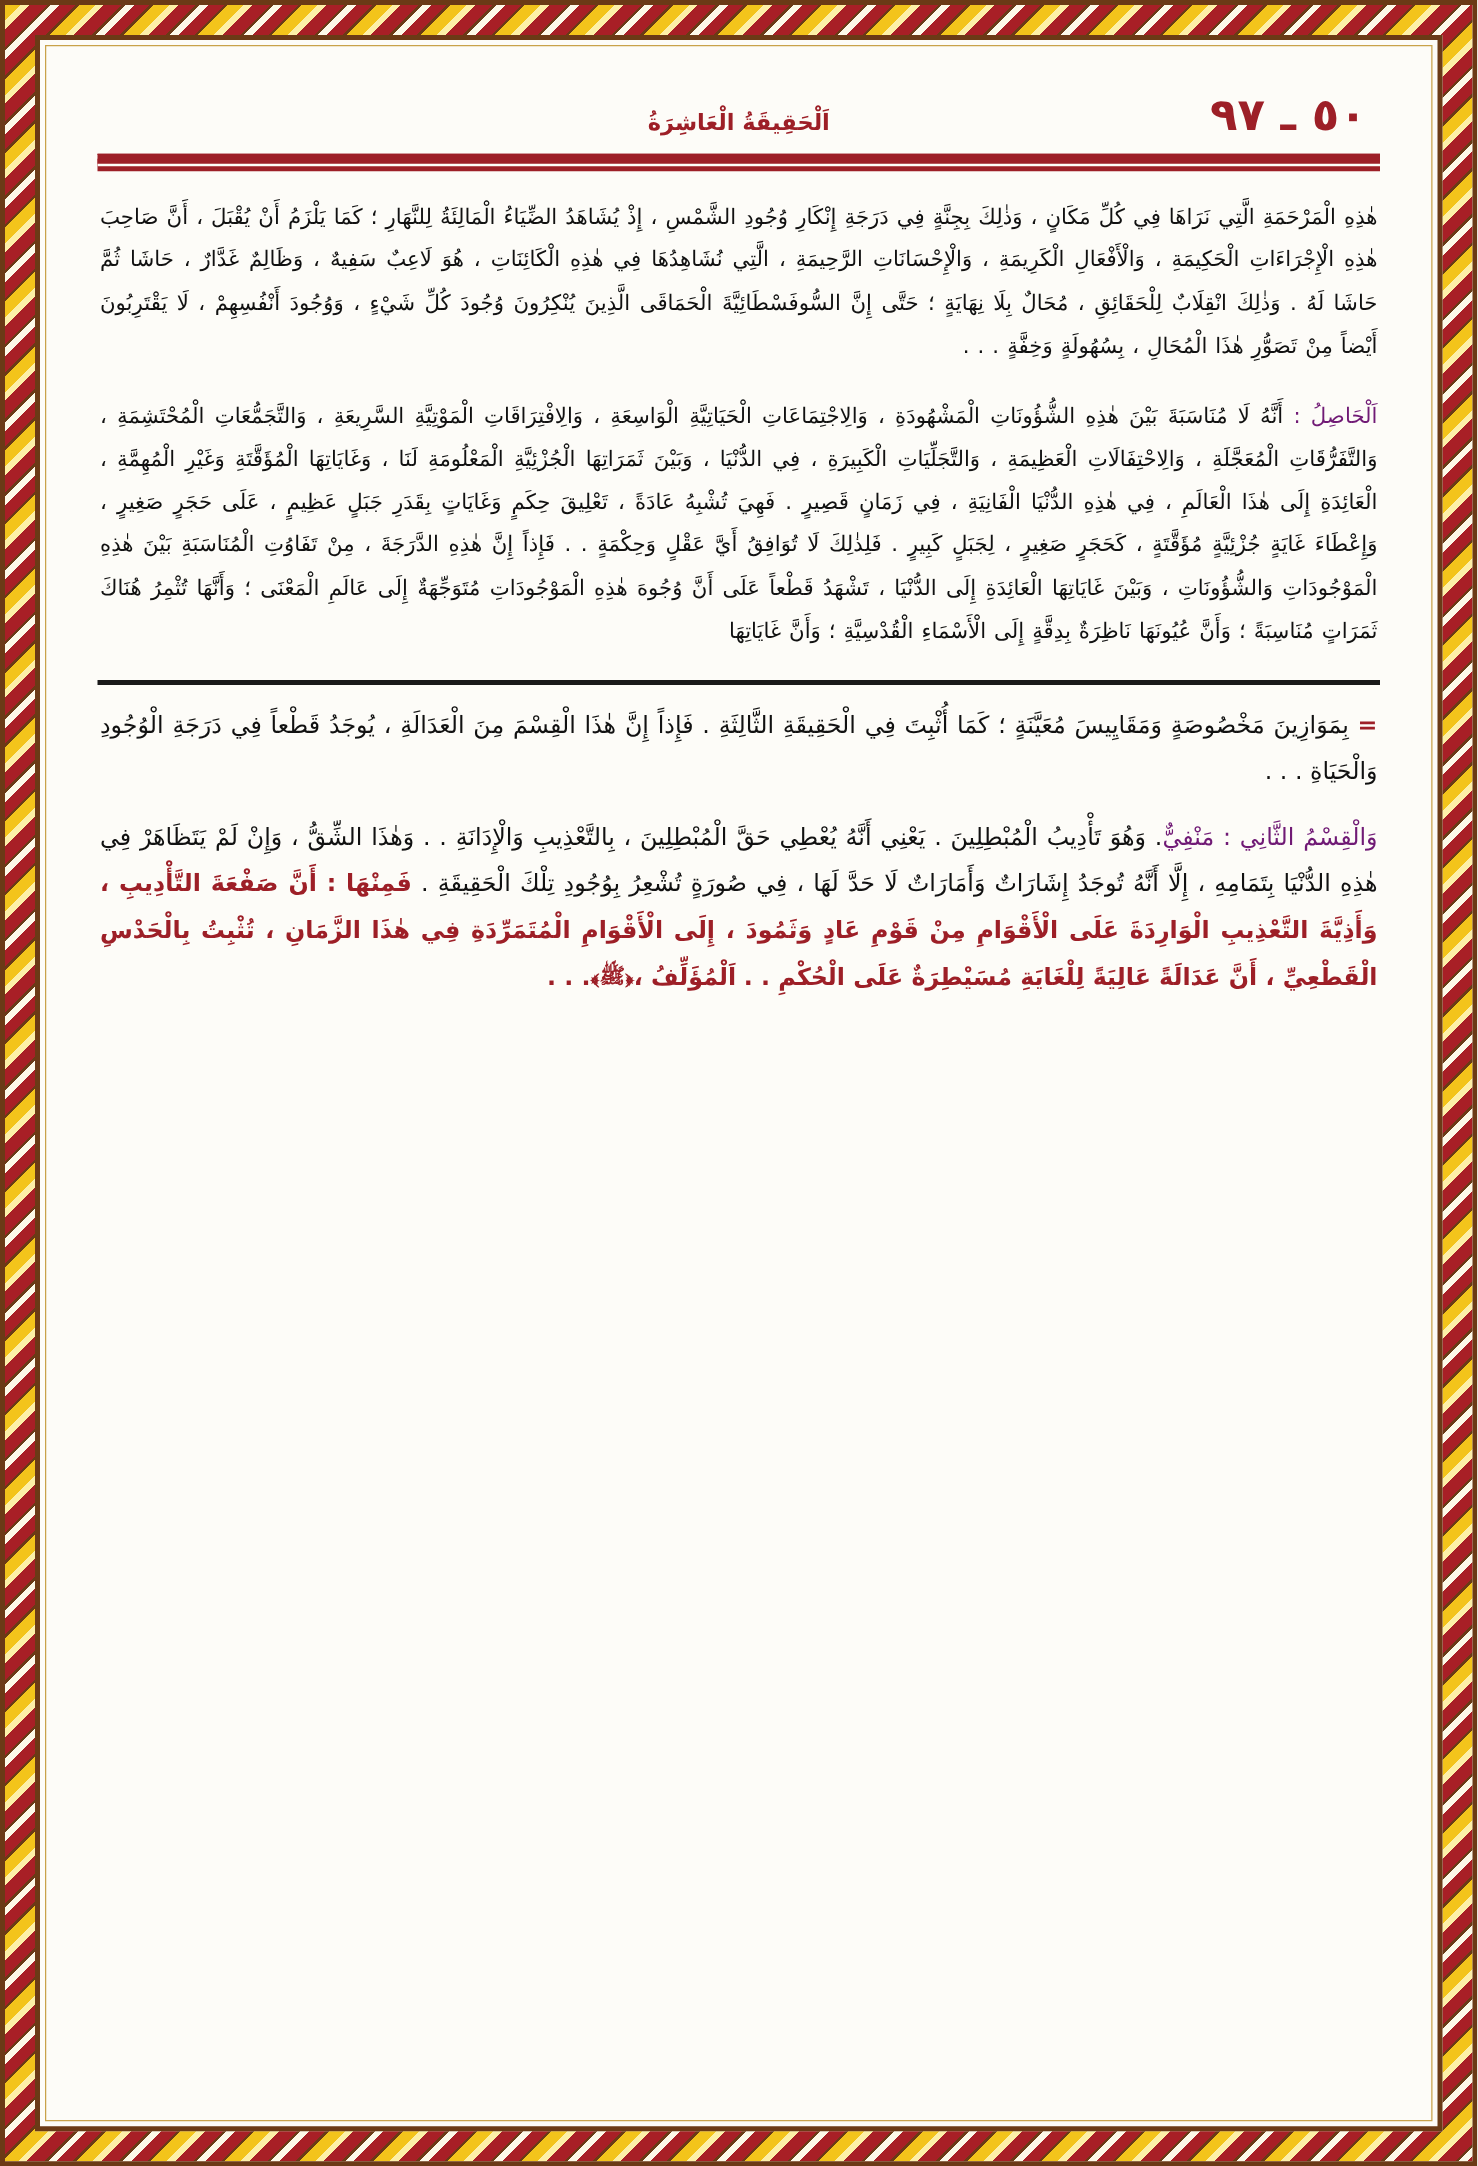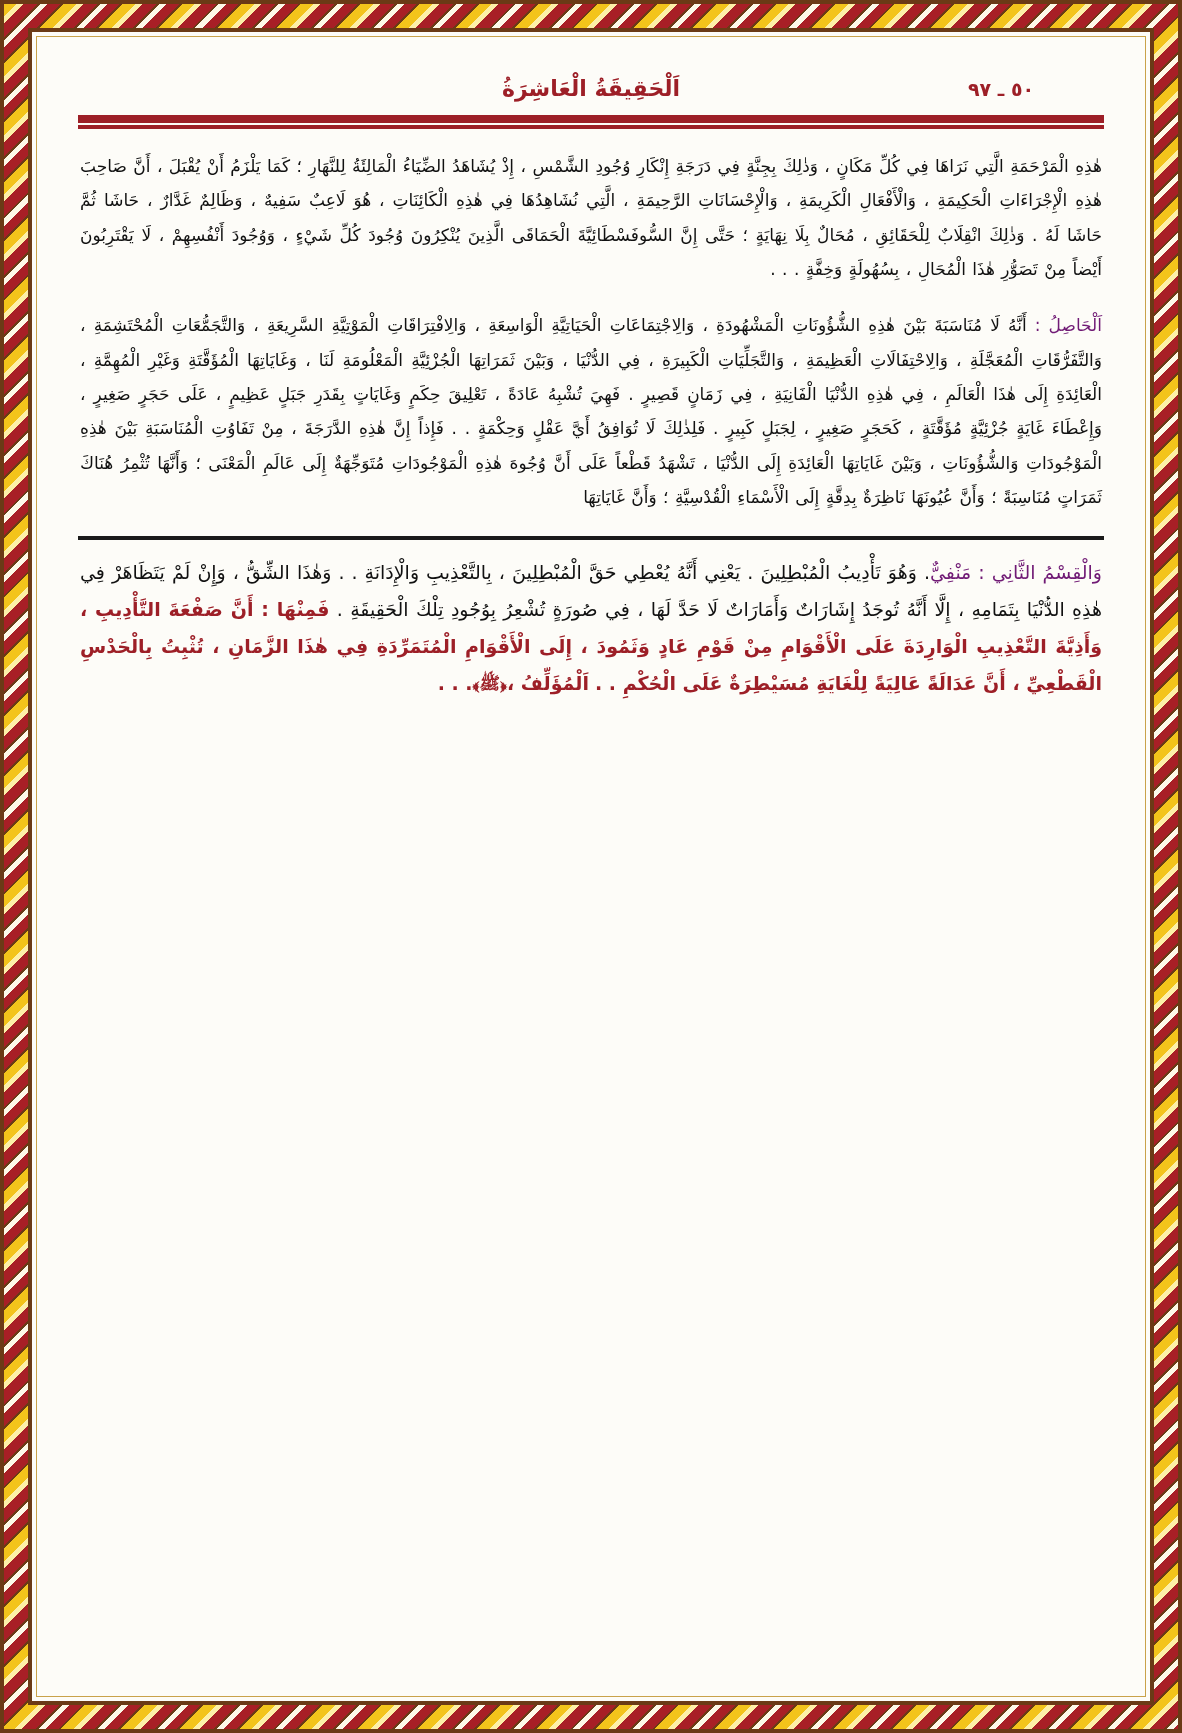--- a/index.html
+++ b/index.html
@@ -77,31 +77,31 @@
     align-items: baseline;
     justify-content: space-between;
     direction: rtl;
     padding: 6px 10px 0 10px;
   }
 
   .header-title {
     flex: 1 1 auto;
     text-align: center;
     color: #9d1f27;
-    font-size: 22px;
+    font-size: 18px;
     font-weight: bold;
     letter-spacing: 0;
     line-height: 1.5;
     white-space: nowrap;
   }
 
   .page-number {
     flex: 0 0 auto;
     color: #9d1f27;
-    font-size: 19px;
+    font-size: 36px;
     font-weight: bold;
     direction: ltr;
     unicode-bidi: isolate;
     min-width: 130px;
     text-align: left;
   }
 
   .header-rule {
     margin: 10px 4px 0 4px;
     height: 7px;
@@ -192,20 +192,23 @@
       </p>
 
       <p class="para">
         <span class="red-bold">اَلْحَاصِلُ :</span><span> أَنَّهُ لَا مُنَاسَبَةَ بَيْنَ هٰذِهِ الشُّؤُونَاتِ الْمَشْهُودَةِ ، وَالِاجْتِمَاعَاتِ الْحَيَاتِيَّةِ الْوَاسِعَةِ ، وَالِافْتِرَاقَاتِ الْمَوْتِيَّةِ السَّرِيعَةِ ، وَالتَّجَمُّعَاتِ الْمُحْتَشِمَةِ ، وَالتَّفَرُّقَاتِ الْمُعَجَّلَةِ ، وَالِاحْتِفَالَاتِ الْعَظِيمَةِ ، وَالتَّجَلِّيَاتِ الْكَبِيرَةِ ، فِي الدُّنْيَا ، وَبَيْنَ ثَمَرَاتِهَا الْجُزْئِيَّةِ الْمَعْلُومَةِ لَنَا ، وَغَايَاتِهَا الْمُؤَقَّتَةِ وَغَيْرِ الْمُهِمَّةِ ، الْعَائِدَةِ إِلَى هٰذَا الْعَالَمِ ، فِي هٰذِهِ الدُّنْيَا الْفَانِيَةِ ، فِي زَمَانٍ قَصِيرٍ . فَهِيَ تُشْبِهُ عَادَةً ، تَعْلِيقَ حِكَمٍ وَغَايَاتٍ بِقَدَرِ جَبَلٍ عَظِيمٍ ، عَلَى حَجَرٍ صَغِيرٍ ، وَإِعْطَاءَ غَايَةٍ جُزْئِيَّةٍ مُؤَقَّتَةٍ ، كَحَجَرٍ صَغِيرٍ ، لِجَبَلٍ كَبِيرٍ . فَلِذٰلِكَ لَا تُوَافِقُ أَيَّ عَقْلٍ وَحِكْمَةٍ . . فَإِذاً إِنَّ هٰذِهِ الدَّرَجَةَ ، مِنْ تَفَاوُتِ الْمُنَاسَبَةِ بَيْنَ هٰذِهِ الْمَوْجُودَاتِ وَالشُّؤُونَاتِ ، وَبَيْنَ غَايَاتِهَا الْعَائِدَةِ إِلَى الدُّنْيَا ، تَشْهَدُ قَطْعاً عَلَى أَنَّ وُجُوهَ هٰذِهِ الْمَوْجُودَاتِ مُتَوَجِّهَةٌ إِلَى عَالَمِ الْمَعْنَى ؛ وَأَنَّهَا تُثْمِرُ هُنَاكَ ثَمَرَاتٍ مُنَاسِبَةً ؛ وَأَنَّ عُيُونَهَا نَاظِرَةٌ بِدِقَّةٍ إِلَى الْأَسْمَاءِ الْقُدْسِيَّةِ ؛ وَأَنَّ غَايَاتِهَا</span>
       </p>
 
     </div>
 
     <div class="foot-divider"></div>
 
+    <div class="footnote">
+      <span class="eq">=</span><span> بِمَوَازِينَ مَخْصُوصَةٍ وَمَقَايِيسَ مُعَيَّنَةٍ ؛ كَمَا أُثْبِتَ فِي الْحَقِيقَةِ الثَّالِثَةِ . فَإِذاً إِنَّ هٰذَا الْقِسْمَ مِنَ الْعَدَالَةِ ، يُوجَدُ قَطْعاً فِي دَرَجَةِ الْوُجُودِ وَالْحَيَاةِ . . .</span>
+    </div>
 
     <div class="footnote">
       <span class="red-bold">وَالْقِسْمُ الثَّانِي : مَنْفِيٌّ</span><span>. وَهُوَ تَأْدِيبُ الْمُبْطِلِينَ . يَعْنِي أَنَّهُ يُعْطِي حَقَّ الْمُبْطِلِينَ ، بِالتَّعْذِيبِ وَالْإِدَانَةِ . . وَهٰذَا الشِّقُّ ، وَإِنْ لَمْ يَتَظَاهَرْ فِي هٰذِهِ الدُّنْيَا بِتَمَامِهِ ، إِلَّا أَنَّهُ تُوجَدُ إِشَارَاتٌ وَأَمَارَاتٌ لَا حَدَّ لَهَا ، فِي صُورَةٍ تُشْعِرُ بِوُجُودِ تِلْكَ الْحَقِيقَةِ . </span><span class="footnote-red-tail">فَمِنْهَا : أَنَّ صَفْعَةَ التَّأْدِيبِ ، وَأَذِيَّةَ التَّعْذِيبِ الْوَارِدَةَ عَلَى الْأَقْوَامِ مِنْ قَوْمِ عَادٍ وَثَمُودَ ، إِلَى الْأَقْوَامِ الْمُتَمَرِّدَةِ فِي هٰذَا الزَّمَانِ ، تُثْبِتُ بِالْحَدْسِ الْقَطْعِيِّ ، أَنَّ عَدَالَةً عَالِيَةً لِلْغَايَةِ مُسَيْطِرَةٌ عَلَى الْحُكْمِ . .</span>
       <span class="footnote-red-tail">اَلْمُؤَلِّفُ ،</span><span class="footnote-red-tail seal">﴿ﷺ﴾</span><span class="footnote-red-tail ellipsis">. . .</span>
     </div>
 
   </div>
 </div>
 
 </body></html>

